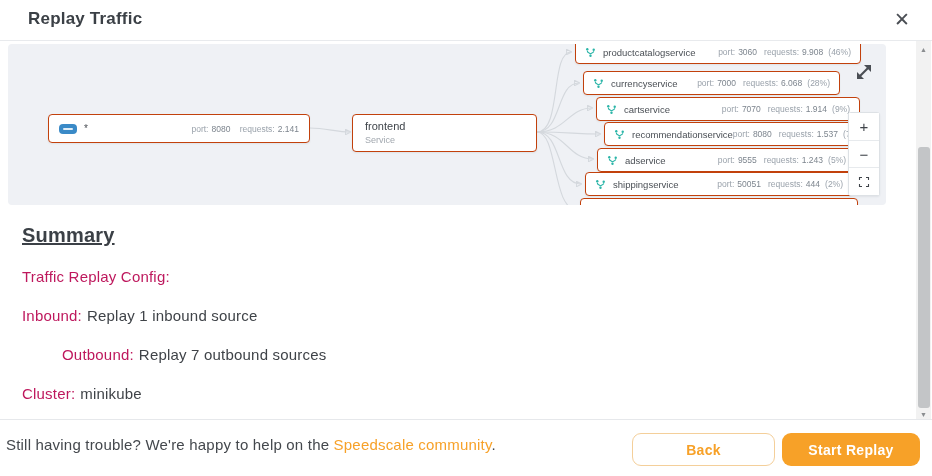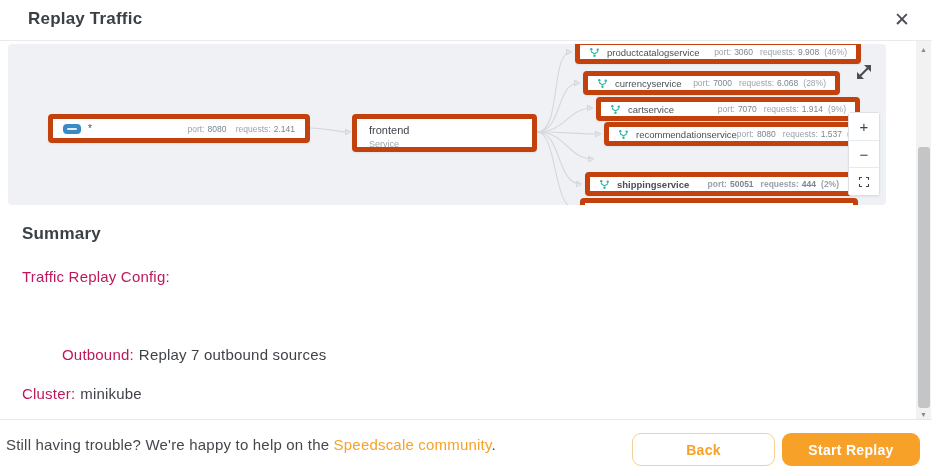--- a/index.html
+++ b/index.html
@@ -12,21 +12,21 @@
   .close-btn { position:absolute; right:16px; top:6px; width:28px; height:28px; border:none; background:transparent; color:#4a4e54; font-size:19px; line-height:28px; text-align:center; cursor:pointer; }
 
   
   .content { position:absolute; top:41px; left:0; width:915px; height:383px; background:#fff; }
 
   
   .map-panel { position:absolute; left:8px; top:3px; width:878px; height:161px; background:#eff1f5; border-radius:4px; overflow:hidden; }
   .edges { position:absolute; left:0; top:0; width:878px; height:161px; }
   .edges path { stroke:#d4d8dd; stroke-width:1.1; fill:none; }
 
-  .node { position:absolute; background:#fff; border:5px solid #c2410c; border-radius:4px; box-shadow:0 1px 2px rgba(40,50,60,.07); display:flex; align-items:center; }
+  .node { position:absolute; background:#fff; border:1px solid #c2410c; border-radius:4px; box-shadow:0 1px 2px rgba(40,50,60,.07); display:flex; align-items:center; }
   .src-node { left:40px; top:70px; width:262px; height:29px; padding:0 10px; }
   .badge { width:18px; height:10px; border-radius:4px; background:var(--badge-blue,#3A8AC7); position:relative; flex:0 0 auto; }
   .badge::after { content:""; position:absolute; left:4px; top:4px; width:10px; height:2px; background:rgba(255,255,255,.85); border-radius:1px; }
   .src-label { font-size:10px; color:#4a4f55; margin-left:7px; }
   .stats { margin-left:auto; font-size:8.5px; color:#9aa2ab; white-space:nowrap; }
   .stats .v { color:#7d858e; margin-left:3px; }
   .stats .lbl { margin-left:7px; }
   .stats .lbl:first-child { margin-left:0; }
   .stats .pct { margin-left:5px; color:#9aa2ab; }
 
@@ -42,21 +42,21 @@
 
   
   .expand-btn { position:absolute; left:841px; top:14px; width:30px; height:30px; background:transparent; border:none; cursor:pointer; }
   .expand-btn svg { stroke:#4a4e54; stroke-width:2.4; fill:#4a4e54; }
   .zoom-box { position:absolute; left:840px; top:68px; width:32px; height:84px; background:#fff; border:1px solid #dde1e5; border-radius:3px; box-shadow:0 1px 2px rgba(40,50,60,.08); display:flex; flex-direction:column; }
   .zoom-box button { flex:1; border:none; background:#fff; color:#3f444a; font-size:15px; line-height:1; cursor:pointer; display:flex; align-items:center; justify-content:center; }
   .zoom-box button + button { border-top:1px solid #e7eaed; }
   .fs-icon { stroke:#3f444a; stroke-width:2.2; fill:none; }
 
   
-  .sum-title { position:absolute; left:22px; top:183px; font-size:17px; font-weight:700; color:#3b4046; letter-spacing:.2px; }
+  .sum-title { position:absolute; left:22px; top:183px; font-size:20px; font-weight:700; color:#3b4046; letter-spacing:.2px;text-decoration:underline; }
   .sum-row { position:absolute; left:22px; font-size:15px; letter-spacing:.2px; white-space:nowrap; }
   .sum-row .s-lbl { color:#be185d; }
   .sum-row .s-val { color:#3f4348; margin-left:5px; }
   .r0 { top:227px; } .r1 { top:266px; } .r2 { top:305px;margin-left:40px; } .r3 { top:344px; }
 
   
   .sb { position:absolute; top:41px; right:1px; width:15px; height:383px; background:#f2f2f2; }
   .sb-arrow { position:absolute; left:0; width:15px; height:14px; border:none; background:#f2f2f2; color:#8a8d90; font-size:7px; line-height:14px; text-align:center; padding:0; cursor:pointer; }
   .sb-up { top:2px; } .sb-down { bottom:2px; }
   .sb-thumb { position:absolute; left:1.5px; top:106px; width:12px; height:261px; background:#c3c5c7; border-radius:3px; cursor:grab; }
@@ -149,22 +149,32 @@
         <svg class="svc-icon" viewBox="0 0 24 24">
             <circle cx="5" cy="5" r="2.6"></circle>
             <circle cx="19" cy="6" r="2.6"></circle>
             <circle cx="12" cy="19" r="2.6"></circle>
             <path d="M5,8 C5,14 12,12 12,16 M19,9 C19,13 12,13 12,16"></path>
           </svg>
         <span class="svc-name">recommendationservice</span>
         <span class="stats"><span class="lbl">port:</span><span class="v">8080</span><span class="lbl">requests:</span><span class="v">1.537</span><span class="pct">(7%)</span></span>
       </div>
 
-
-      <div class="node svc" style="left:577px; top:128px; width:268px;font-weight:bold;">
+      <div class="node svc" style="left:589px; top:104px; width:259px;">
+        <svg class="svc-icon" viewBox="0 0 24 24">
+            <circle cx="5" cy="5" r="2.6"></circle>
+            <circle cx="19" cy="6" r="2.6"></circle>
+            <circle cx="12" cy="19" r="2.6"></circle>
+            <path d="M5,8 C5,14 12,12 12,16 M19,9 C19,13 12,13 12,16"></path>
+          </svg>
+        <span class="svc-name">adservice</span>
+        <span class="stats"><span class="lbl">port:</span><span class="v">9555</span><span class="lbl">requests:</span><span class="v">1.243</span><span class="pct">(5%)</span></span>
+      </div>
+
+      <div class="node svc" style="left:577px; top:128px; width:268px;">
         <svg class="svc-icon" viewBox="0 0 24 24">
             <circle cx="5" cy="5" r="2.6"></circle>
             <circle cx="19" cy="6" r="2.6"></circle>
             <circle cx="12" cy="19" r="2.6"></circle>
             <path d="M5,8 C5,14 12,12 12,16 M19,9 C19,13 12,13 12,16"></path>
           </svg>
         <span class="svc-name">shippingservice</span>
         <span class="stats"><span class="lbl">port:</span><span class="v">50051</span><span class="lbl">requests:</span><span class="v">444</span><span class="pct">(2%)</span></span>
       </div>
 
@@ -195,20 +205,23 @@
           </svg>
         </button>
       </div>
     </div>
 
     <div class="sum-title">Summary</div>
 
     <div class="sum-row r0">
       <span class="s-lbl">Traffic Replay Config:</span><span class="s-val"></span>
     </div>
+    <div class="sum-row r1">
+      <span class="s-lbl">Inbound:</span><span class="s-val">Replay 1 inbound source</span>
+    </div>
     <div class="sum-row r2">
       <span class="s-lbl">Outbound:</span><span class="s-val">Replay 7 outbound sources</span>
     </div>
     <div class="sum-row r3">
       <span class="s-lbl">Cluster:</span><span class="s-val">minikube</span>
     </div>
   </div>
 
   <div class="sb">
     <button class="sb-arrow sb-up">▲</button>

